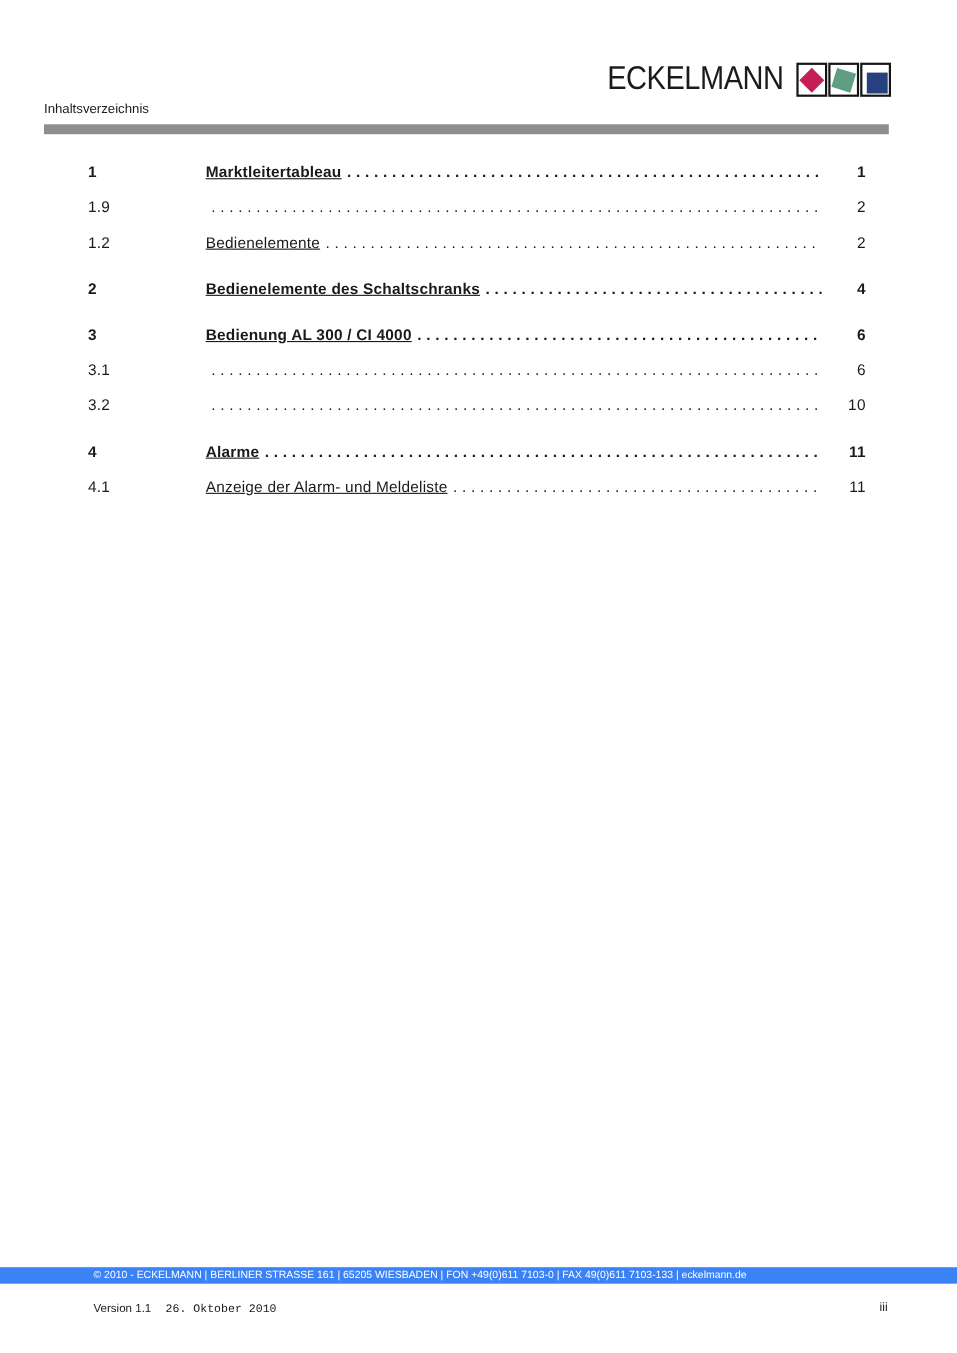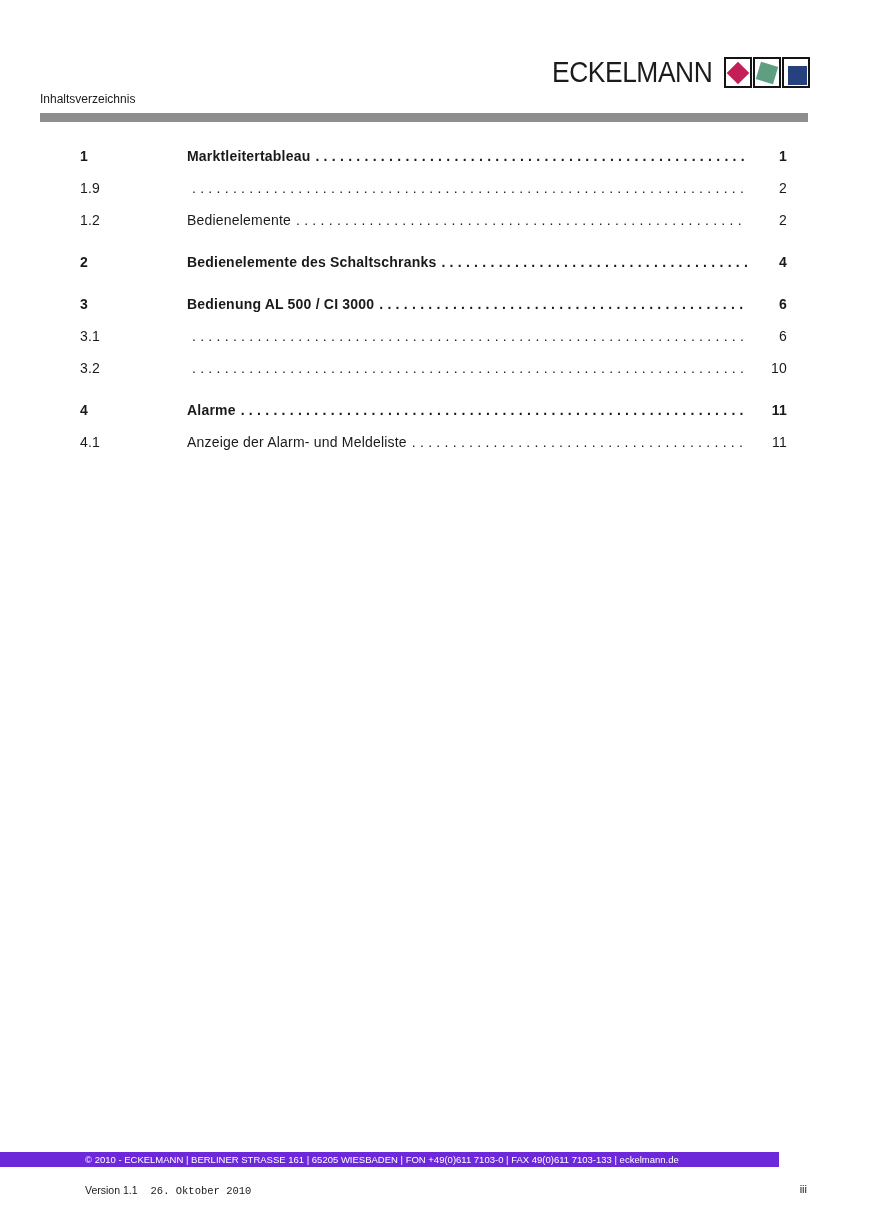--- a/index.html
+++ b/index.html
@@ -94,41 +94,41 @@
   .toc-row {
     height: 32px;
     display: flex;
     align-items: baseline;
     line-height: 32px;
     white-space: nowrap;
   }
   .toc-row.section { font-weight: bold; margin-top: 10px; }
   .toc-row.section:first-child { margin-top: 0; }
   .toc-num { flex: 0 0 107px; }
-  .toc-title { flex: 0 0 auto; }
+  .toc-title { flex: 0 0 auto; text-decoration: underline; }
   .toc-leader {
     flex: 1 1 auto;
     min-width: 0;
     overflow: hidden;
     white-space: nowrap;
     padding-left: 5px;
   }
   .toc-page {
     flex: 0 0 40px;
     text-align: right;
   }
 
   
   .footer-bar {
     position: absolute;
     left: 0;
     top: 1152px;
-    width: 779px;
+    width: 870px;
     height: 15px;
-    background: #6d28d9;
+    background: #3b82f6;
     color: #ffffff;
     font-size: 9.5px;
     line-height: 15px;
     padding-left: 85px;
     white-space: nowrap;
   }
   .footer-meta-left {
     position: absolute;
     left: 85px;
     top: 1184px;
@@ -188,21 +188,21 @@
 
     <div class="toc-row section">
       <span class="toc-num">2</span>
       <span class="toc-title">Bedienelemente des Schaltschranks</span>
       <span class="toc-leader">. . . . . . . . . . . . . . . . . . . . . . . . . . . . . . . . . . . . . . . . . . . . . . . . . . . . . . . . . . . . . . . . . . . . . . . . . . . . . . . . . . . . . . . . . . . . . . . . . . . . . . . . . . . . . . </span>
       <span class="toc-page">4</span>
     </div>
 
     <div class="toc-row section">
       <span class="toc-num">3</span>
-      <span class="toc-title">Bedienung AL 500 / CI 3000</span>
+      <span class="toc-title">Bedienung AL 300 / CI 4000</span>
       <span class="toc-leader">. . . . . . . . . . . . . . . . . . . . . . . . . . . . . . . . . . . . . . . . . . . . . . . . . . . . . . . . . . . . . . . . . . . . . . . . . . . . . . . . . . . . . . . . . . . . . . . . . . . . . . . . . . . . . . </span>
       <span class="toc-page">6</span>
     </div>
 
     <div class="toc-row">
       <span class="toc-num">3.1</span>
       <span class="toc-leader">. . . . . . . . . . . . . . . . . . . . . . . . . . . . . . . . . . . . . . . . . . . . . . . . . . . . . . . . . . . . . . . . . . . . . . . . . . . . . . . . . . . . . . . . . . . . . . . . . . . . . . . . . . . . . . </span>
       <span class="toc-page">6</span>
     </div>
 

